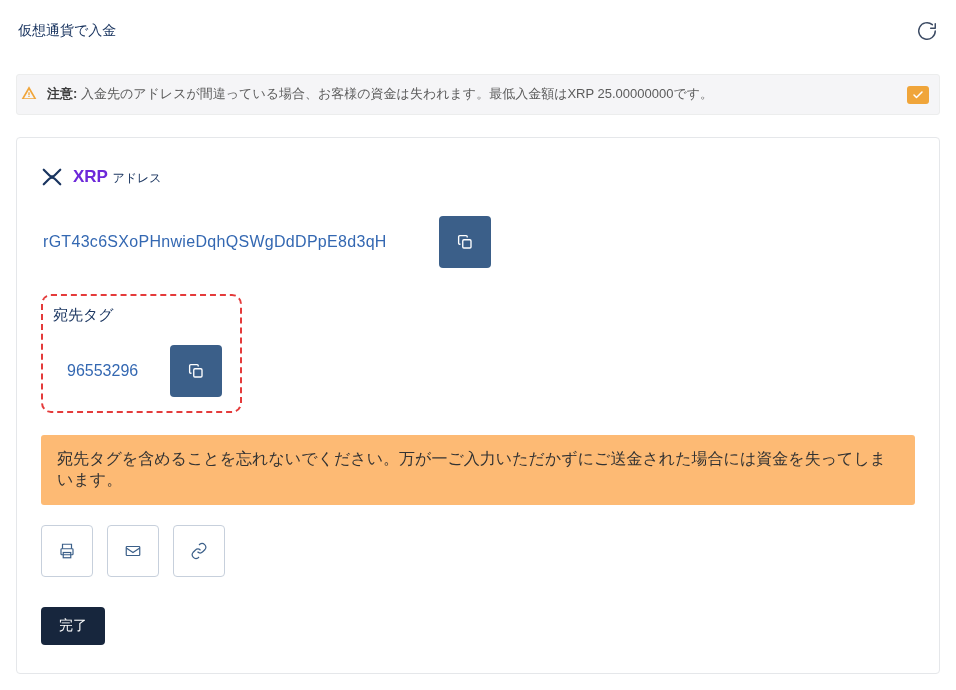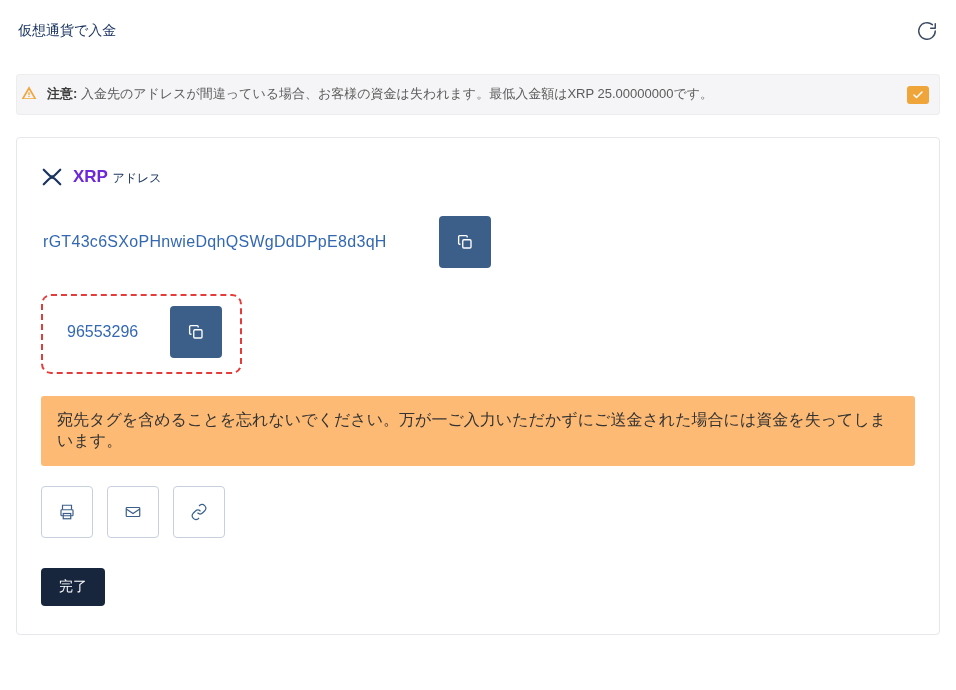--- a/index.html
+++ b/index.html
@@ -217,20 +217,21 @@
     <div class="address-text">rGT43c6SXoPHnwieDqhQSWgDdDPpE8d3qH</div>
     <button class="copy-btn">
       <svg viewBox="0 0 24 24" fill="none" stroke="currentColor" stroke-width="1.8">
         <rect x="9" y="9" width="11" height="11" rx="1.5"></rect>
         <path d="M6 15H5a1.5 1.5 0 0 1-1.5-1.5V5A1.5 1.5 0 0 1 5 3.5h8.5A1.5 1.5 0 0 1 15 5v1"></path>
       </svg>
     </button>
   </div>
 
   <div class="tag-section">
+    <div class="tag-label">宛先タグ</div>
     <div class="tag-row">
       <div class="tag-value">96553296</div>
       <button class="copy-btn">
         <svg viewBox="0 0 24 24" fill="none" stroke="currentColor" stroke-width="1.8">
           <rect x="9" y="9" width="11" height="11" rx="1.5"></rect>
           <path d="M6 15H5a1.5 1.5 0 0 1-1.5-1.5V5A1.5 1.5 0 0 1 5 3.5h8.5A1.5 1.5 0 0 1 15 5v1"></path>
         </svg>
       </button>
     </div>
   </div>

